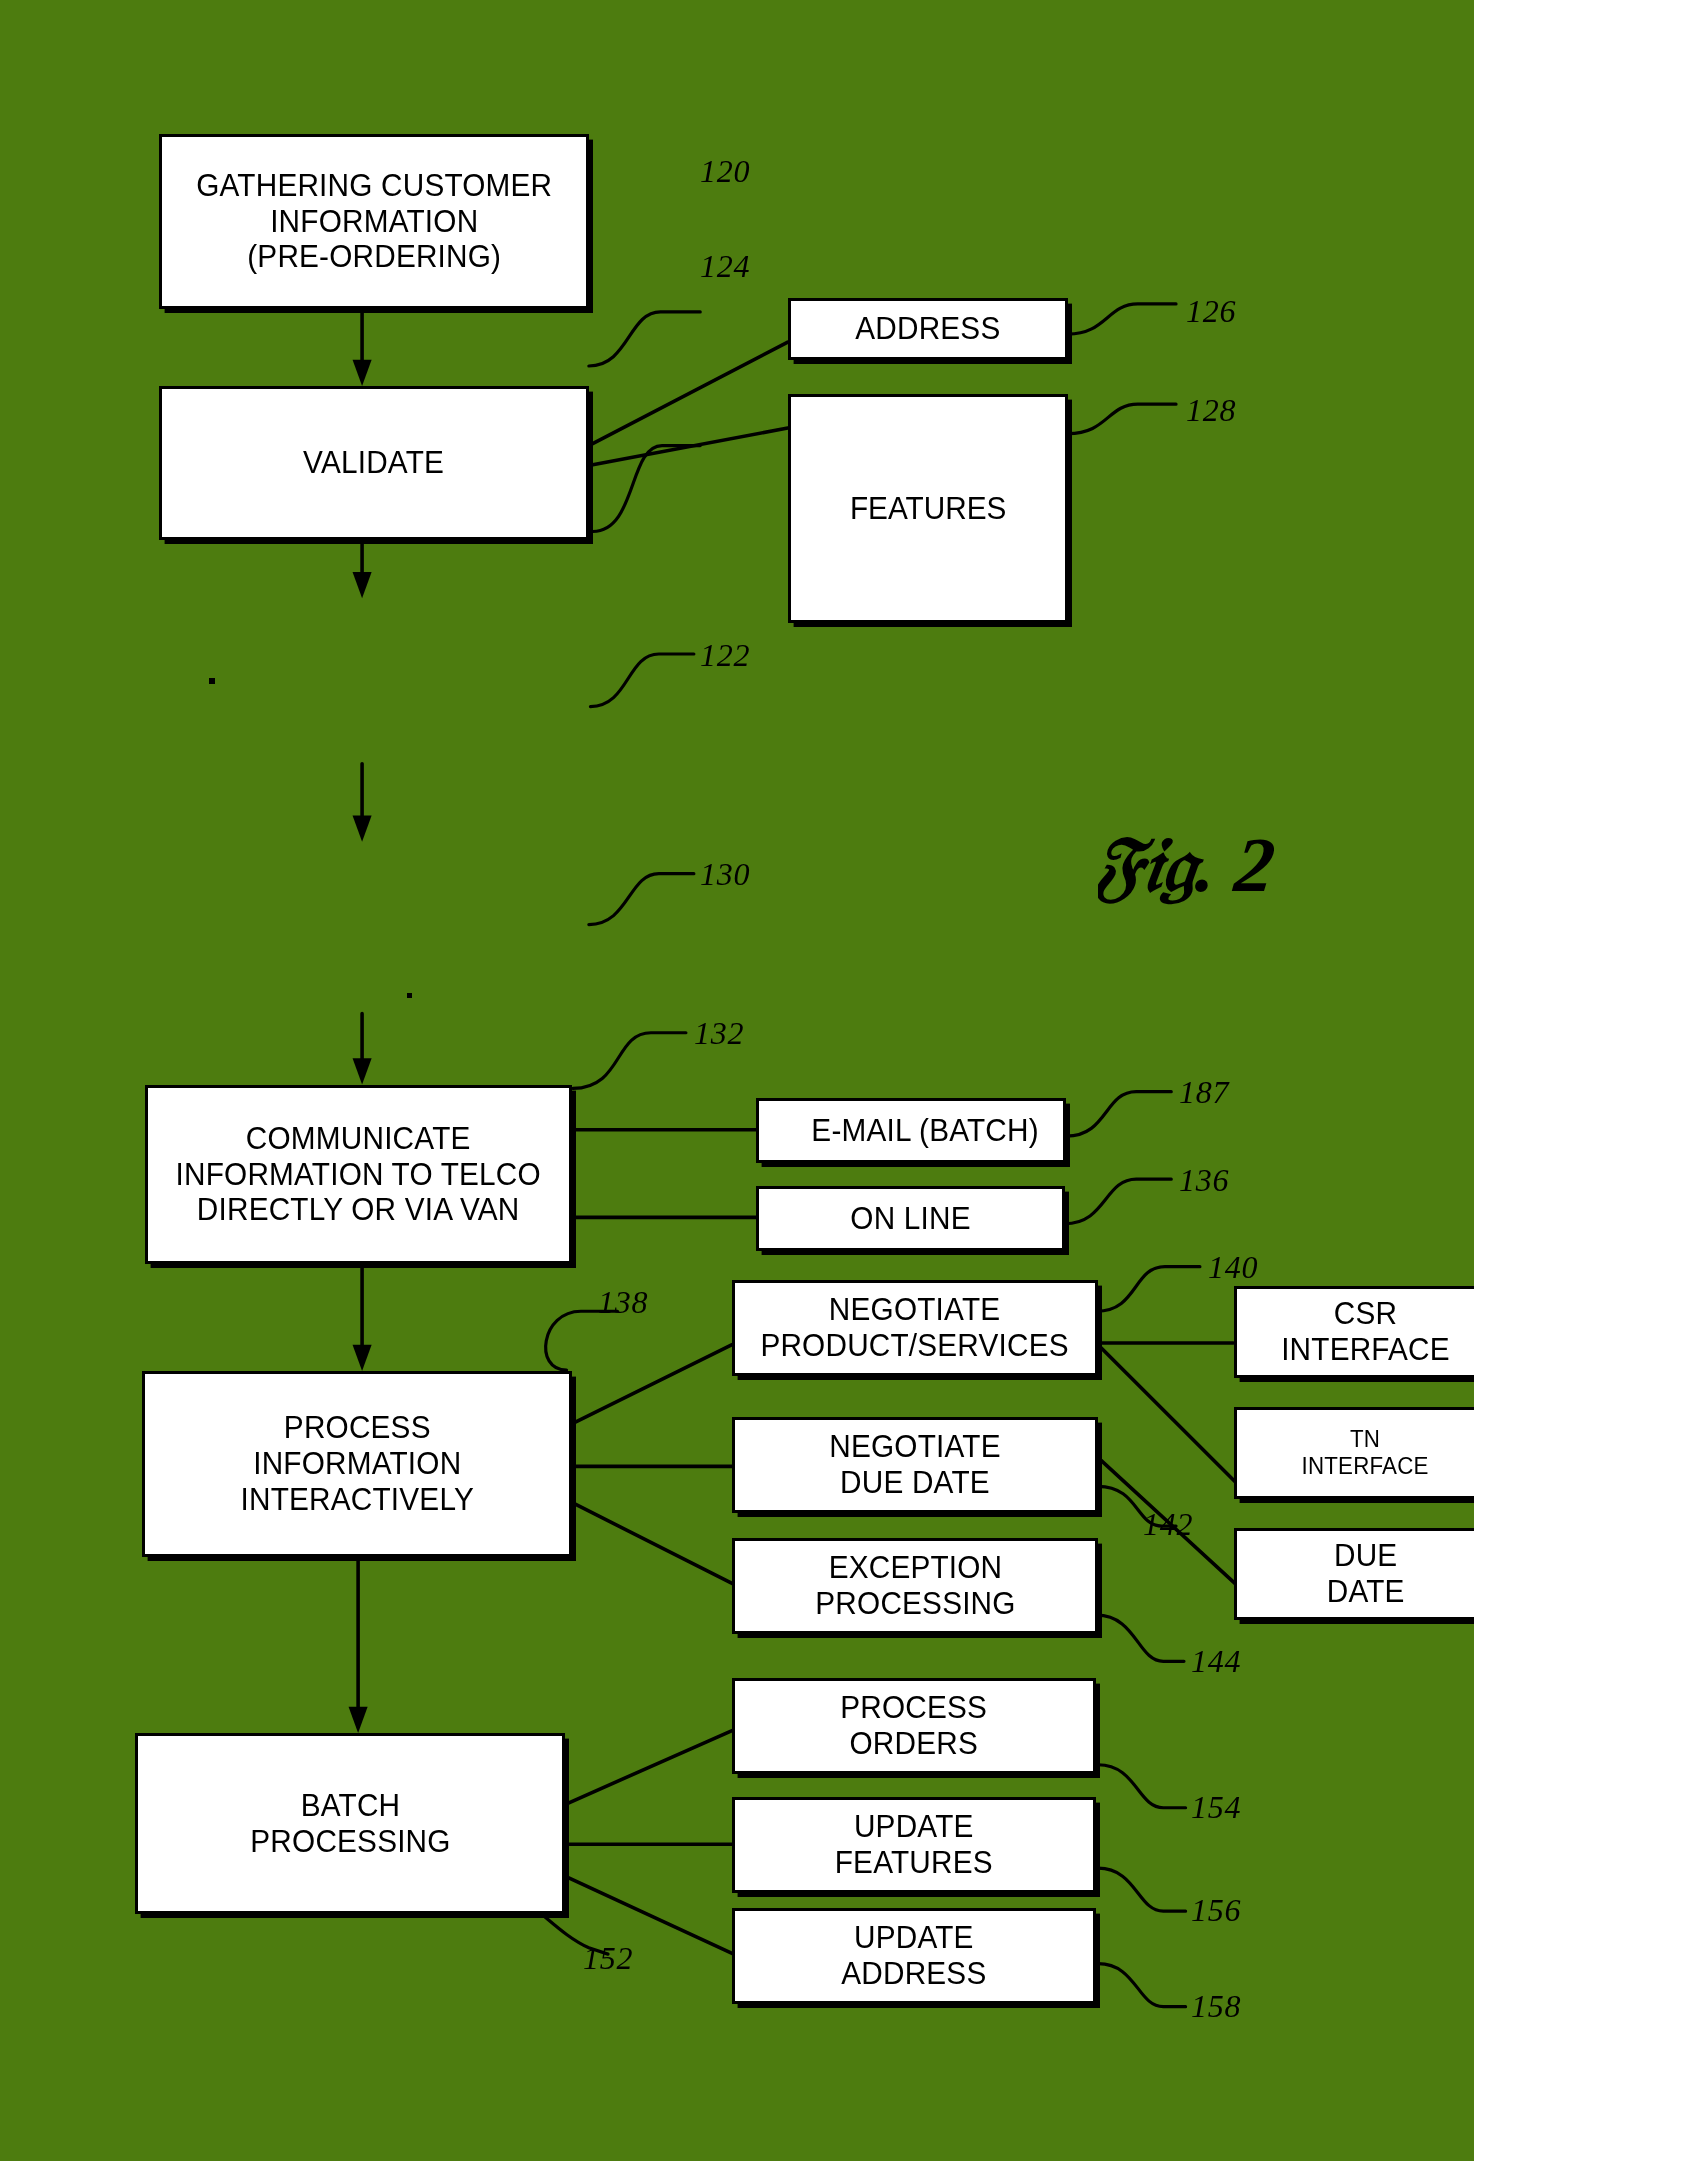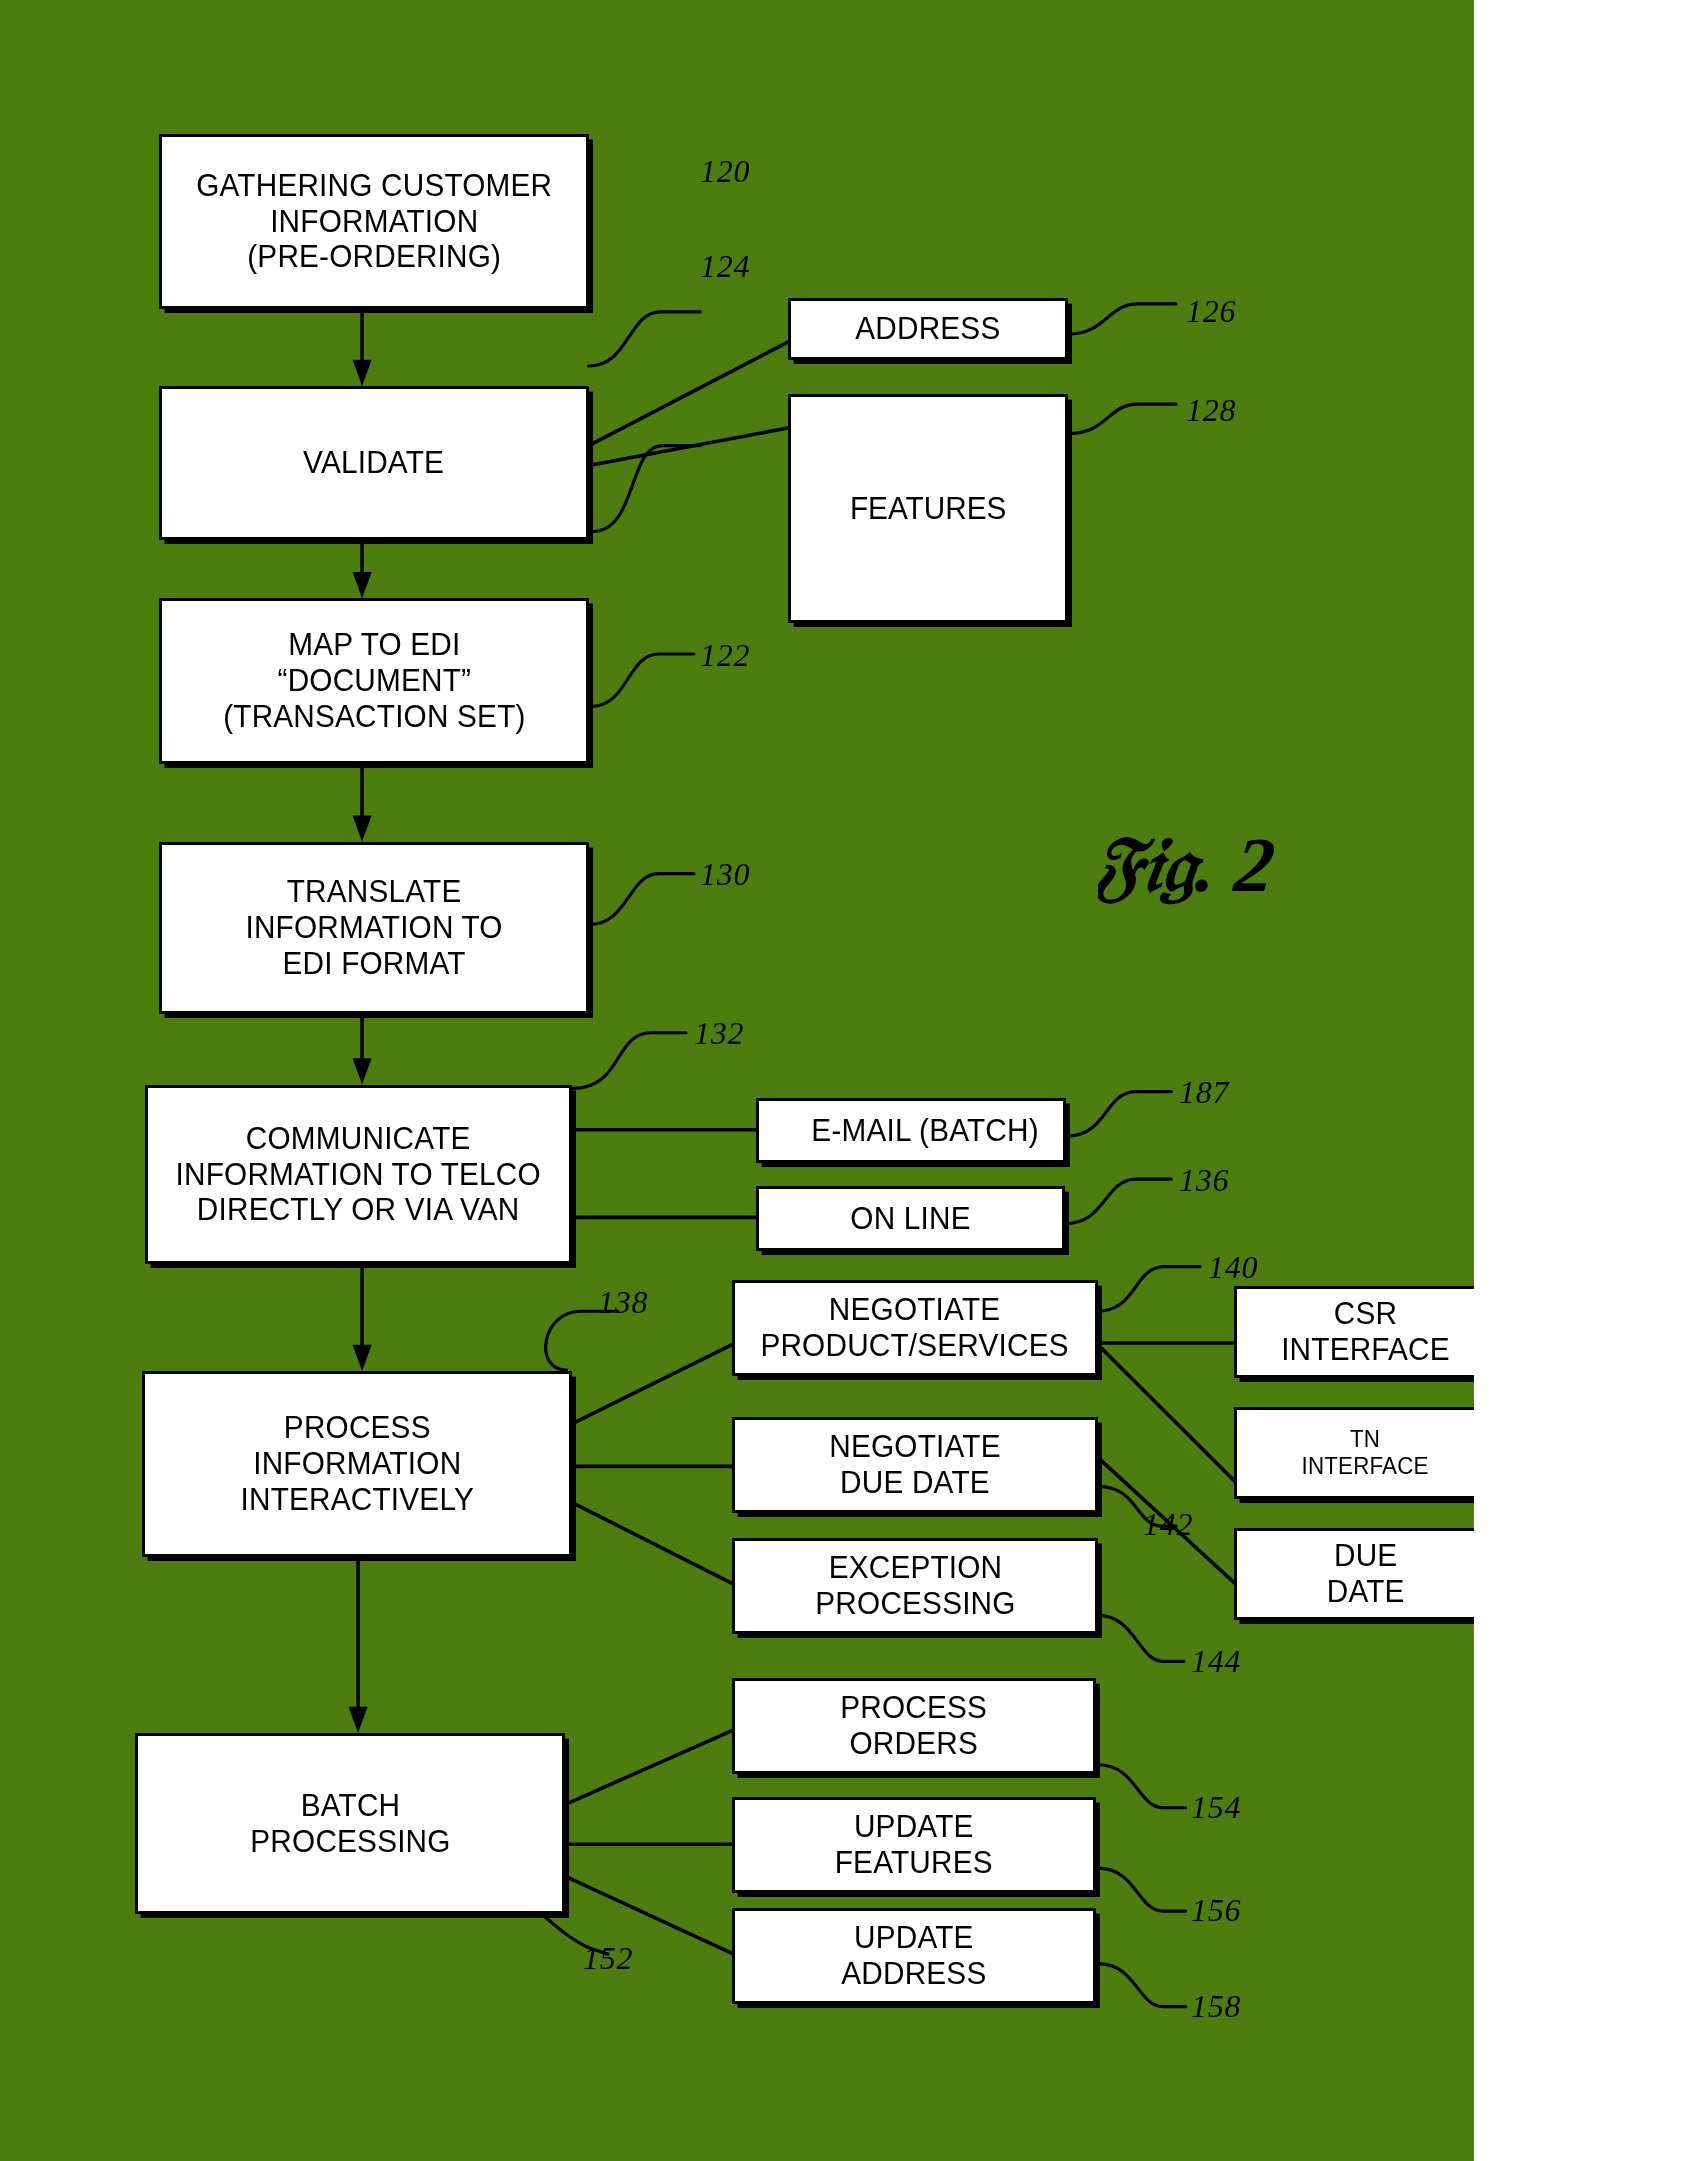--- a/index.html
+++ b/index.html
@@ -192,31 +192,21 @@
   <div class="box" style="left:788px; top:298px; width:280px; height:62px; font-size:32px;">
     <div class="lines">ADDRESS</div>
   </div>
 
   <div class="stack" style="left:788px; top:394px; width:280px; height:229px;">
     <div class="cell" style="font-size:32px;">
       <span>FEATURES</span>
     </div>
   </div>
 
-  <div class="box" style="left:159px; top:598px; width:430px; height:166px; font-size:32px;">
-    <div class="lines">MAP TO EDI
-“DOCUMENT”
-(TRANSACTION SET)</div>
-  </div>
-
-  <div class="box" style="left:159px; top:842px; width:430px; height:172px; font-size:32px;">
-    <div class="lines">TRANSLATE
-INFORMATION TO
-EDI FORMAT</div>
-  </div>
+
 
   <div class="box" style="left:145px; top:1085px; width:427px; height:179px; font-size:32px;">
     <div class="lines">COMMUNICATE
 INFORMATION TO TELCO
 DIRECTLY OR VIA VAN</div>
   </div>
 
   <div class="box" style="left:756px; top:1098px; width:310px; height:65px; font-size:32px;padding-left:28px;">
     <div class="lines">E-MAIL (BATCH)</div>
   </div>

